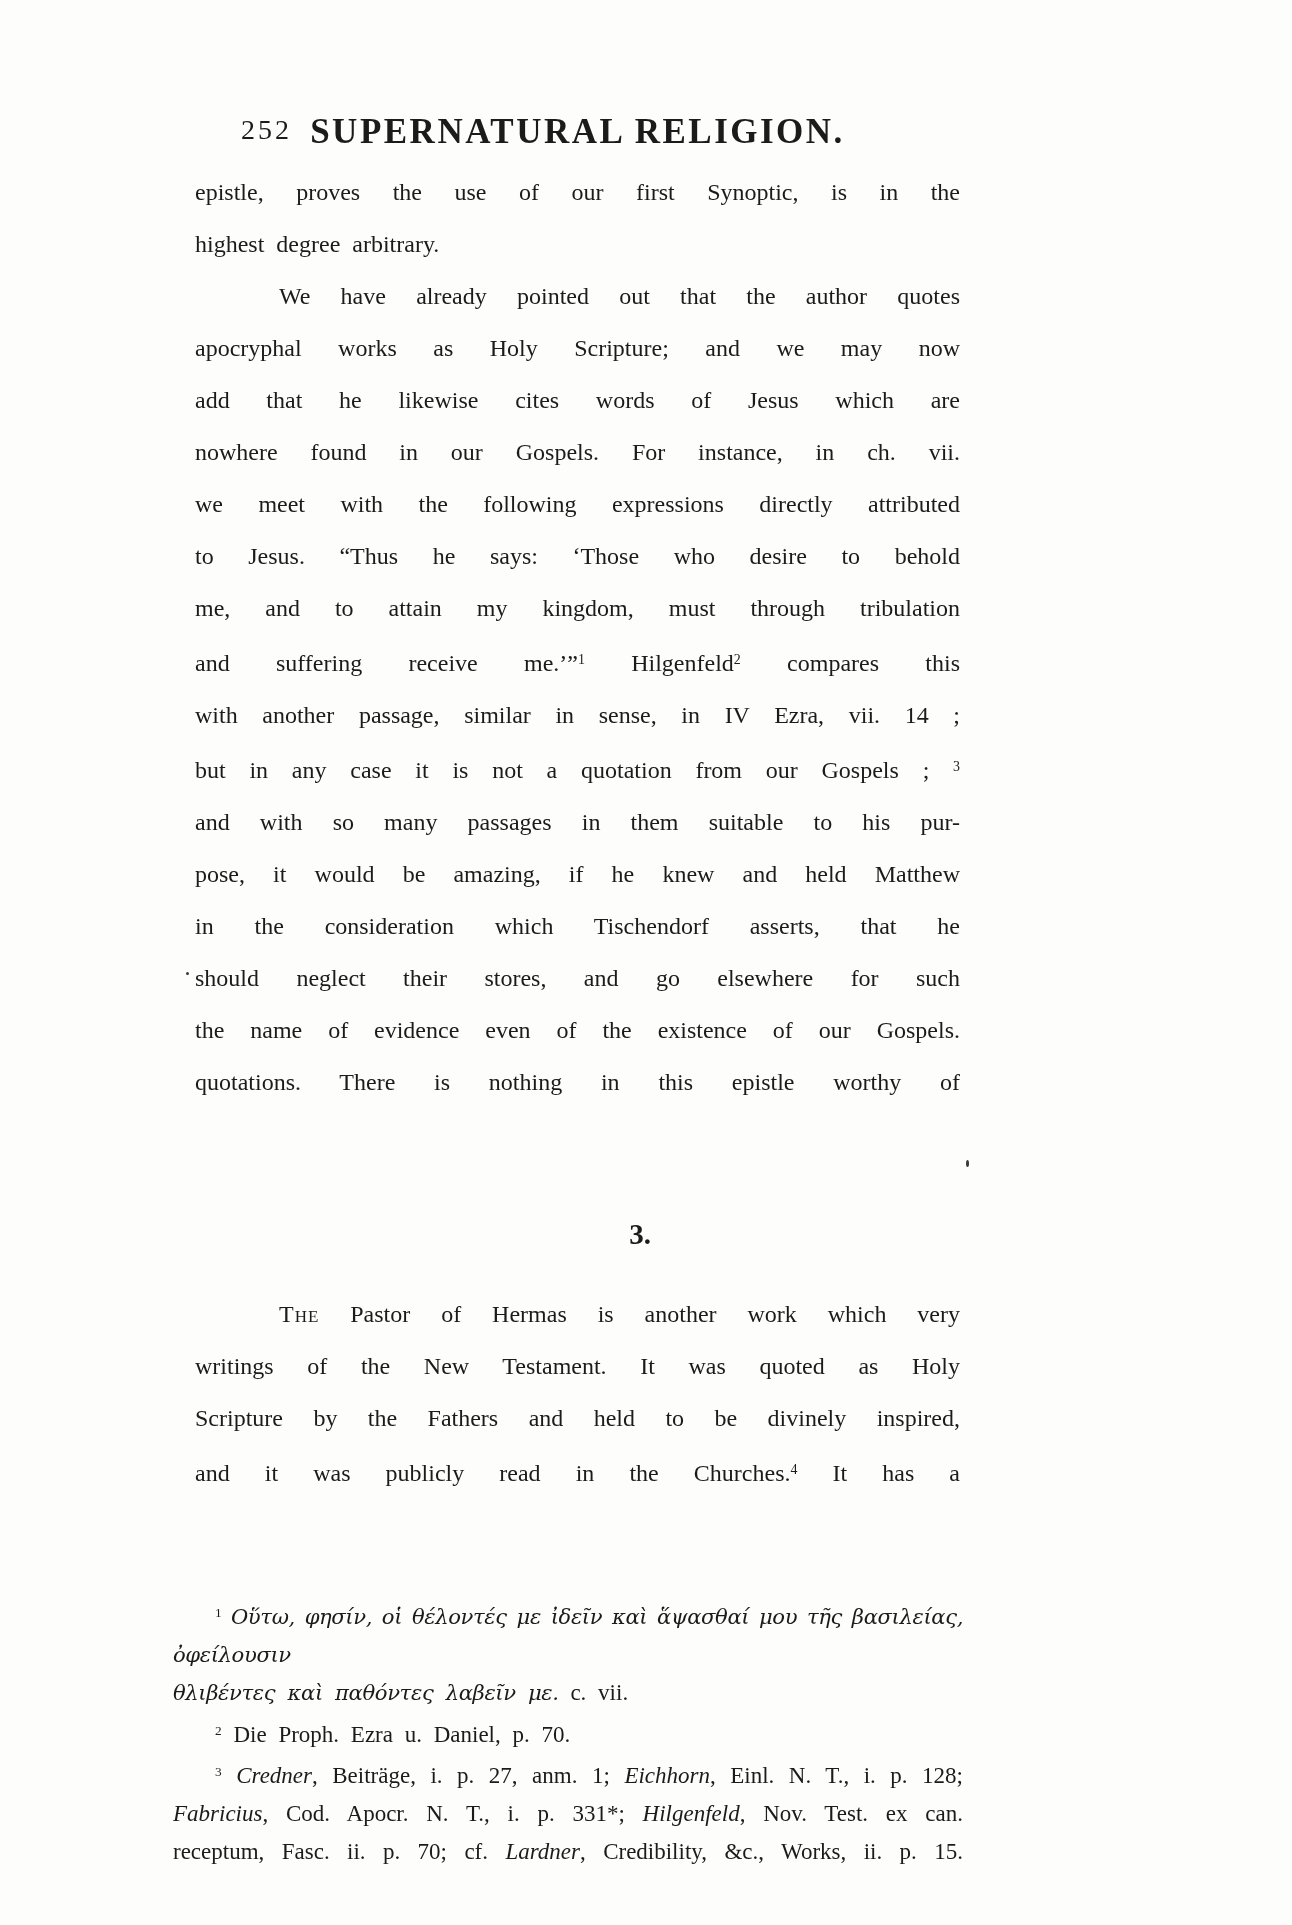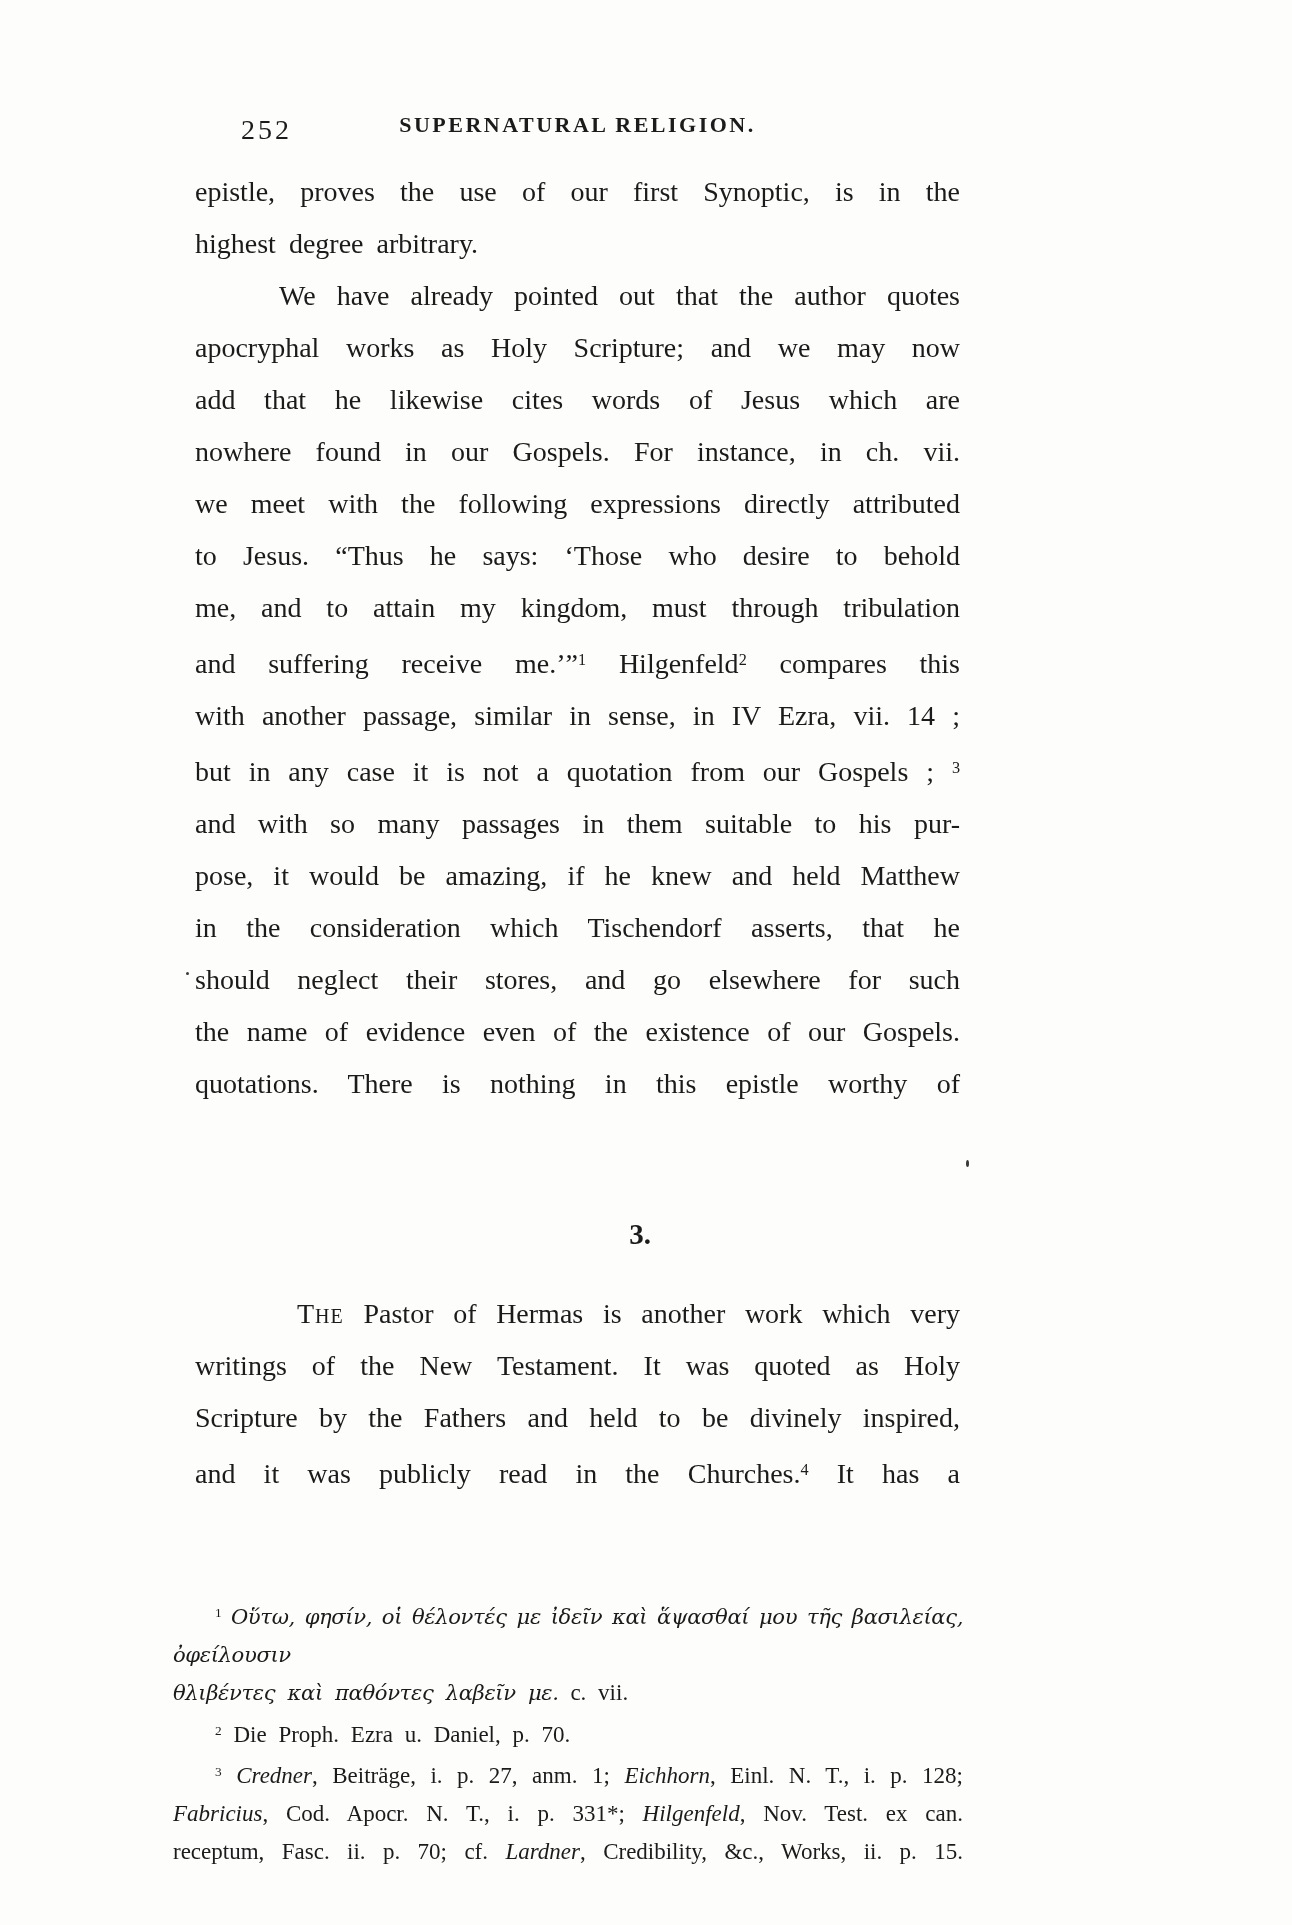--- a/index.html
+++ b/index.html
@@ -14,47 +14,47 @@
     padding-left:20px;
   }
   .header { position:absolute; top:112px; left:195px; width:765px; height:36px; }
   .pagenum {
     position:absolute; left:46px; top:2px;
     font-size:28px; letter-spacing:3px;
   }
   .runtitle {
     position:absolute; left:0; right:0; top:0;
     text-align:center;
-    font-size:22px; letter-spacing:2.5px;
+    font-size:35px; letter-spacing:2.5px;
     font-weight:600;
   }
   .para { position:absolute; left:195px; width:765px; }
   .p1 { top:166px; }
   .p2 { top:270px; }
   .p3 { top:1288px; }
   .line {
-    font-size:28px;
+    font-size:24px;
     line-height:52px;
     text-align:justify;
     text-align-last:justify;
     white-space:normal;
   }
   .line.noj { text-align:right; text-align-last:left; word-spacing:6px; }
   .line.ind { text-indent:84px; }
   .secheading {
     position:absolute; left:0; width:1280px; top:1218px;
     text-align:center; font-size:29px; font-weight:600;
   }
   .footnotes { position:absolute; left:173px; width:790px; top:1594px; }
   .footnotes .line { font-size:23px; line-height:38px; }
   .footnotes .line.ind { text-indent:42px; }
   .run { }
   .it { font-style:italic; }
   .sup { font-size:0.58em; vertical-align:0.5em; letter-spacing:0; }
-  .sc { font-variant:small-caps; letter-spacing:1px;margin-left:18px; }
+  .sc { font-variant:small-caps; letter-spacing:1px; }
   .gk { font-family:"DejaVu Serif",serif; font-size:0.92em; letter-spacing:-0.4px; }
   .speck { position:absolute; background:#3a3a3a; border-radius:50%; }
   .speck1 { left:966px; top:1160px; width:3px; height:7px; }
   .speck2 { left:186px; top:972px; width:3px; height:3px; }
 </style>
 </head>
 <body>
 
 <div class="page">
   <div class="header">

